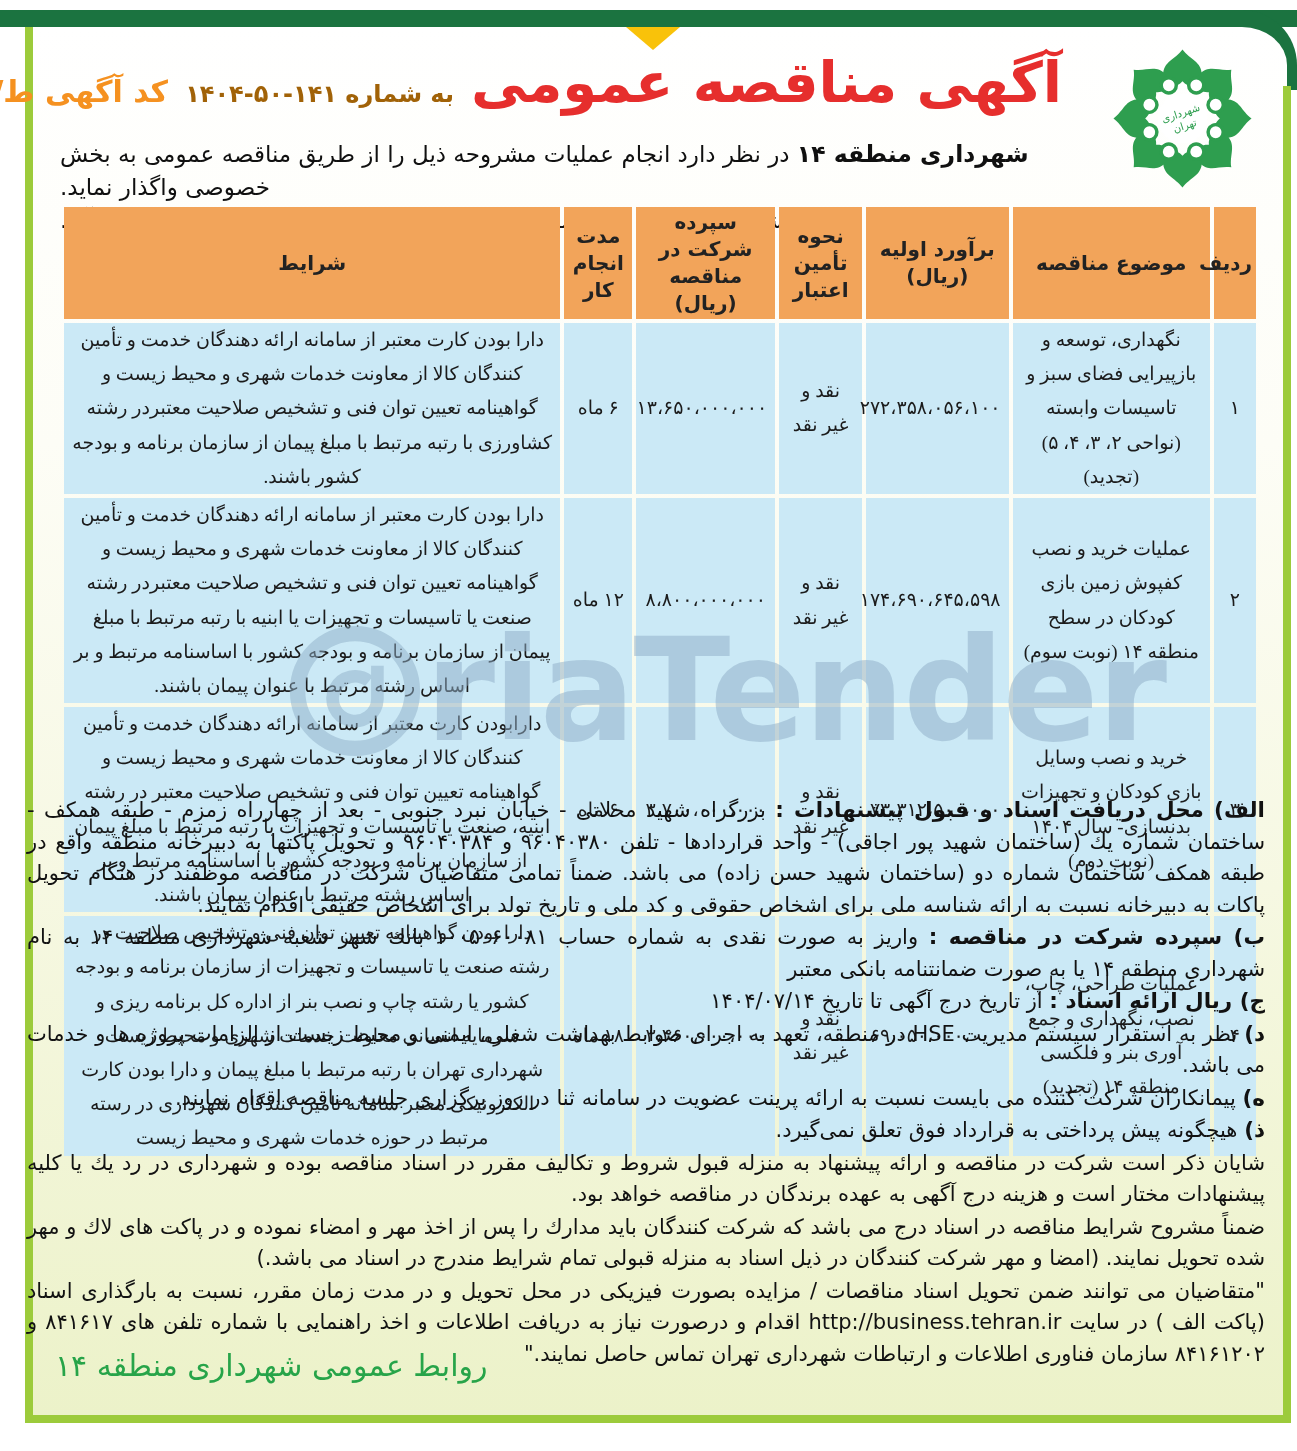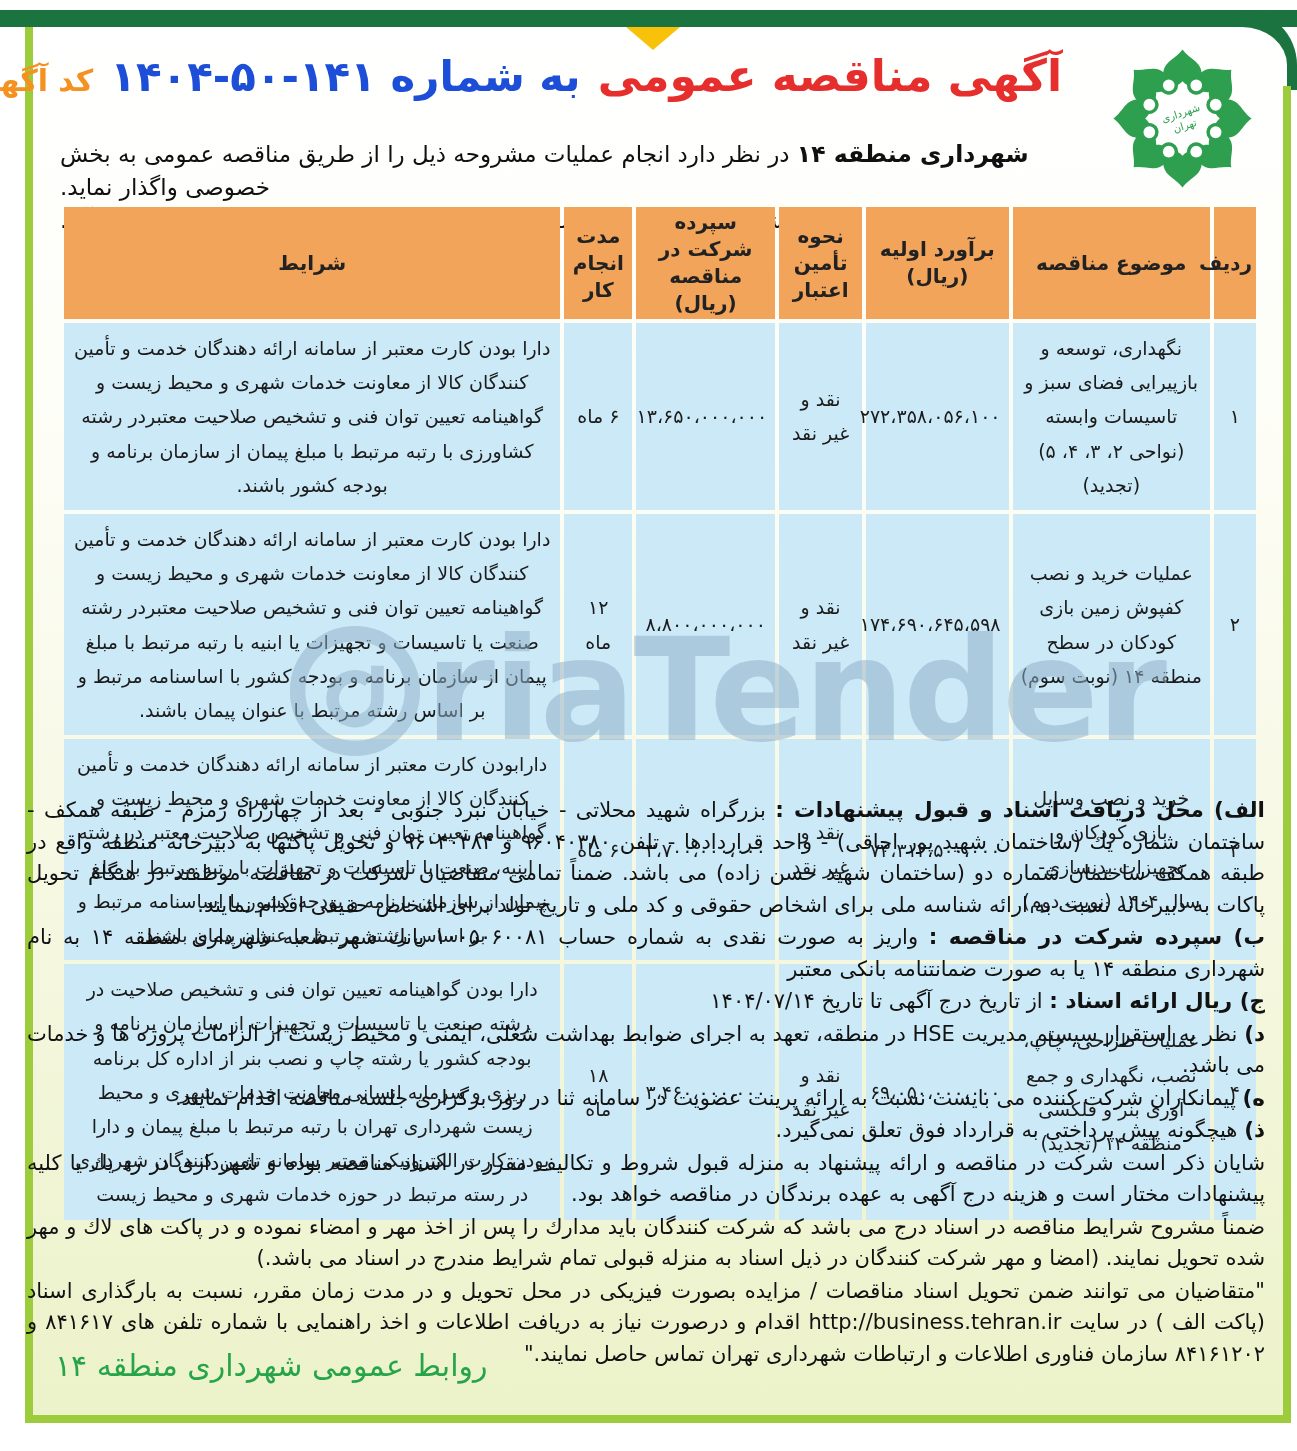--- a/index.html
+++ b/index.html
@@ -13,33 +13,33 @@
         border-left:27px solid transparent;border-right:27px solid transparent;
         border-top:23px solid #f9c20a;}
   .stripe-left{position:absolute;left:25px;top:27px;width:8px;height:1396px;background:#9ccb3b;}
   .stripe-right{position:absolute;left:1283px;top:86px;width:8px;height:1337px;background:#9ccb3b;}
   .stripe-bottom{position:absolute;left:25px;top:1415px;width:1266px;height:8px;background:#9ccb3b;}
   .corner{position:absolute;top:10px;left:1230px;width:67px;height:80px;box-sizing:border-box;
         border-top:17px solid #1b7340;border-right:10px solid #1b7340;border-top-right-radius:55px;}
   
   .logo{position:absolute;top:46px;left:1110px;width:145px;height:145px;}
   .title-line{position:absolute;top:50px;right:235px;left:60px;text-align:center;white-space:nowrap;}
-  .t-red{color:#e62e2d;font-size:44px;font-weight:bold;}
-  .t-green{color:#1d4ed8;font-size:42px;font-weight:bold;margin:17px 12px;}
+  .t-red{color:#e62e2d;font-size:56px;font-weight:bold;}
+  .t-green{color:#a16207;font-size:24px;font-weight:bold;margin:17px 12px;}
   .t-orange{color:#f59120;font-size:30px;font-weight:bold;}
   .intro{position:absolute;top:138px;right:220px;left:60px;text-align:left;
         font-size:23px;line-height:33px;color:#101010;}
   .intro b{font-size:23.5px;}
   
   table.tender{position:absolute;top:203px;right:37px;width:1200px;table-layout:fixed;
         border-collapse:separate;border-spacing:4px;}
   table.tender th{background:#f2a45a;color:#222;font-weight:bold;font-size:20px;
         padding:2px 4px;height:46px;vertical-align:middle;text-align:center;line-height:1.35;}
   table.tender td{background:#cbe9f6;color:#1b1b1b;font-size:19px;text-align:center;
-        vertical-align:middle;padding:8px 8px;line-height:1.8;}
+        vertical-align:middle;padding:0 8px;line-height:1.8;font-family:Liberation Serif, serif;}
   td.c-cond{font-size:19px;line-height:1.82;}
   .w-radif{width:3.6%;} .w-subject{width:16.9%;} .w-estimate{width:12.2%;}
   .w-funding{width:7.1%;} .w-deposit{width:11.9%;} .w-duration{width:5.8%;} .w-cond{width:42.5%;}
   .r1 td{height:100px;} .r2 td{height:118px;} .r3 td{height:134px;} .r4 td{height:134px;}
   
   .paras{position:absolute;top:794px;right:32px;left:27px;font-size:21px;line-height:31.5px;
         text-align:justify;color:#121212;}
   .paras p{margin:0;}
   .plabel{font-weight:bold;font-size:21.5px;}
   

